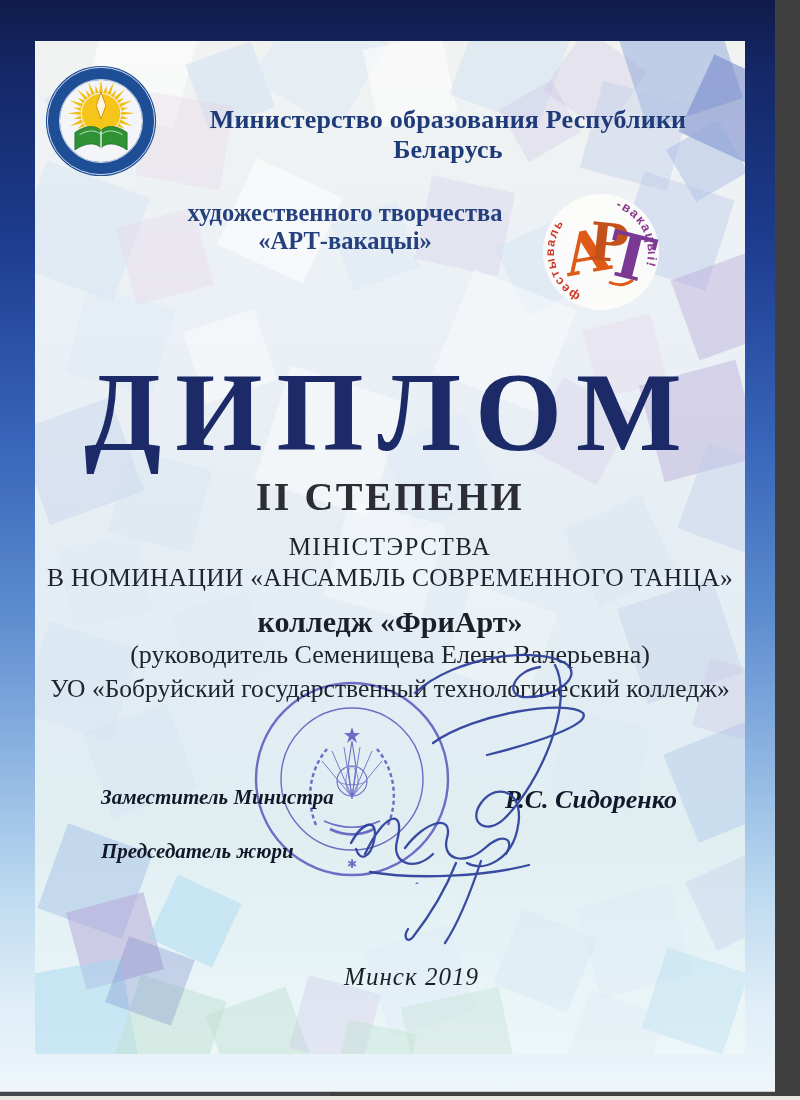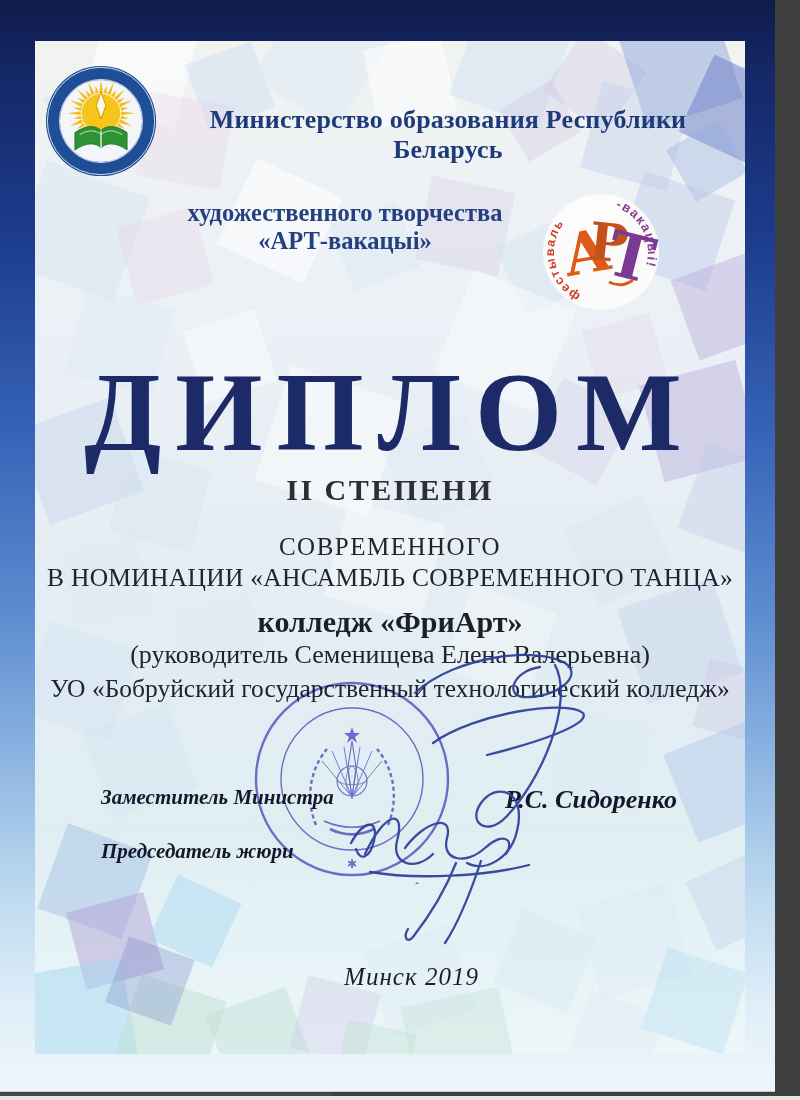--- a/index.html
+++ b/index.html
@@ -15,21 +15,21 @@
   .tiles{position:absolute;left:0;top:0;width:710px;height:1013px;}
   .bottom-shadow{position:absolute;left:0;top:1093px;width:330px;height:3px;background:#4a4f5c;opacity:.55;}
   .bottom-line{position:absolute;left:0;top:1091px;width:775px;height:1px;background:#c9ccd2;}
 
   .t{position:absolute;left:0;right:0;text-align:center;color:#20242c;}
   .header-line{position:absolute;left:118px;right:2px;top:64px;text-align:center;
                font-size:26px;font-weight:700;color:#1e3a78;letter-spacing:.2px;}
   .festival{position:absolute;left:0;width:620px;top:158px;text-align:center;
             font-size:24.5px;font-weight:700;line-height:28px;color:#25407e;}
   .title{top:284px;font-size:112px;font-weight:700;letter-spacing:14px;color:#1c2a68;line-height:1;margin-top:31px;}
-  .degree{top:432px;font-size:30px;font-weight:700;letter-spacing:2.5px;color:#2c2d35;}
+  .degree{top:432px;font-size:40px;font-weight:700;letter-spacing:2.5px;color:#2c2d35;}
   .awarded{top:492px;font-size:25px;letter-spacing:1.5px;}
   .nomination{top:522px;font-size:25.5px;letter-spacing:.3px;text-align:center;}
   .recipient{top:564px;font-size:30px;font-weight:700;color:#1b1f28;}
   .leader{top:599px;font-size:26px;}
   .institution{top:633px;font-size:25.5px;}
   .sig-row{position:absolute;left:0;width:710px;height:40px;}
   .sig-label{position:absolute;left:66px;font-size:21px;font-weight:700;font-style:italic;color:#121829;white-space:nowrap;}
   .sig-name{position:absolute;left:470px;font-size:26px;font-weight:700;font-style:italic;color:#121829;white-space:nowrap;}
   .place-year{top:922px;font-size:25px;font-style:italic;color:#1b2026;letter-spacing:1px;padding-left:43px;}
 
@@ -188,21 +188,21 @@
         <g font-family="'DejaVu Serif',serif" font-weight="bold">
           <text x="-38" y="22" font-size="58" fill="#e05a17" transform="rotate(-10 -22 0)">А</text>
           <text x="-12" y="8" font-size="52" fill="#c4511c" transform="rotate(6 0 -10)">Р</text>
           <text x="8" y="26" font-size="62" fill="#7a3a94" transform="rotate(14 28 0)">Т</text>
         </g>
         <path d="M8,30 C16,34 24,34 32,28" stroke="#e05a17" stroke-width="3" fill="none"></path>
       </svg>
 
       <div class="t title">ДИПЛОМ</div>
       <div class="t degree">II СТЕПЕНИ</div>
-      <div class="t awarded">СОВРЕМЕННОГО</div>
+      <div class="t awarded">МІНІСТЭРСТВА</div>
       <div class="t nomination">В НОМИНАЦИИ «АНСАМБЛЬ СОВРЕМЕННОГО ТАНЦА»</div>
       <div class="t recipient">колледж «ФриАрт»</div>
       <div class="t leader">(руководитель Семенищева Елена Валерьевна)</div>
       <div class="t institution">УО «Бобруйский государственный технологический колледж»</div>
 
       <svg class="stamp" viewBox="-105 -105 210 210" opacity="0.8">
         <g stroke="#5b51c4" fill="none">
           <circle cx="0" cy="0" r="96" stroke-width="2.4"></circle>
           <circle cx="0" cy="0" r="71" stroke-width="1.4"></circle>
           <defs>

